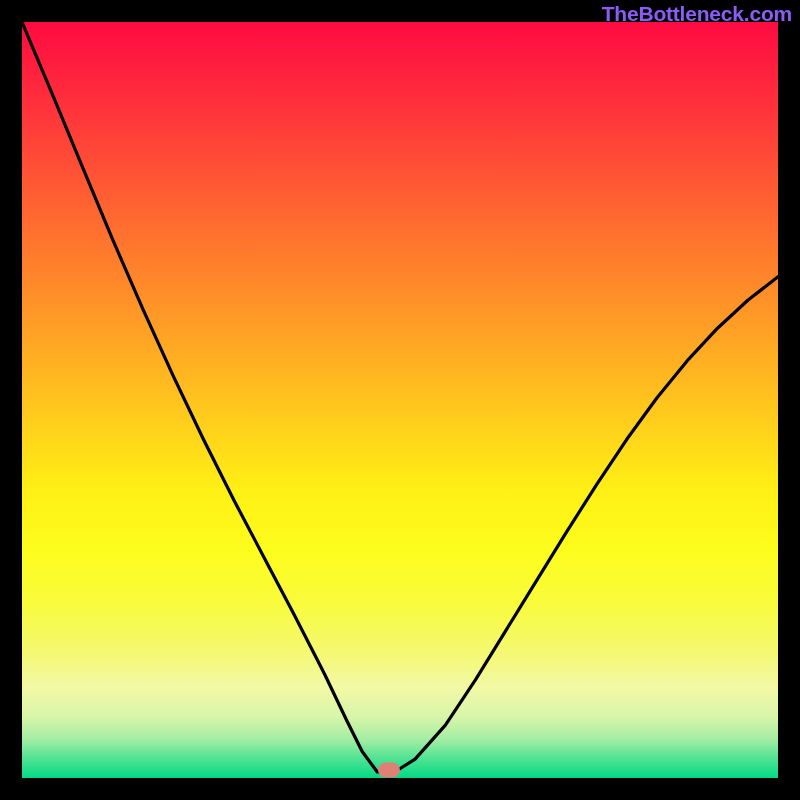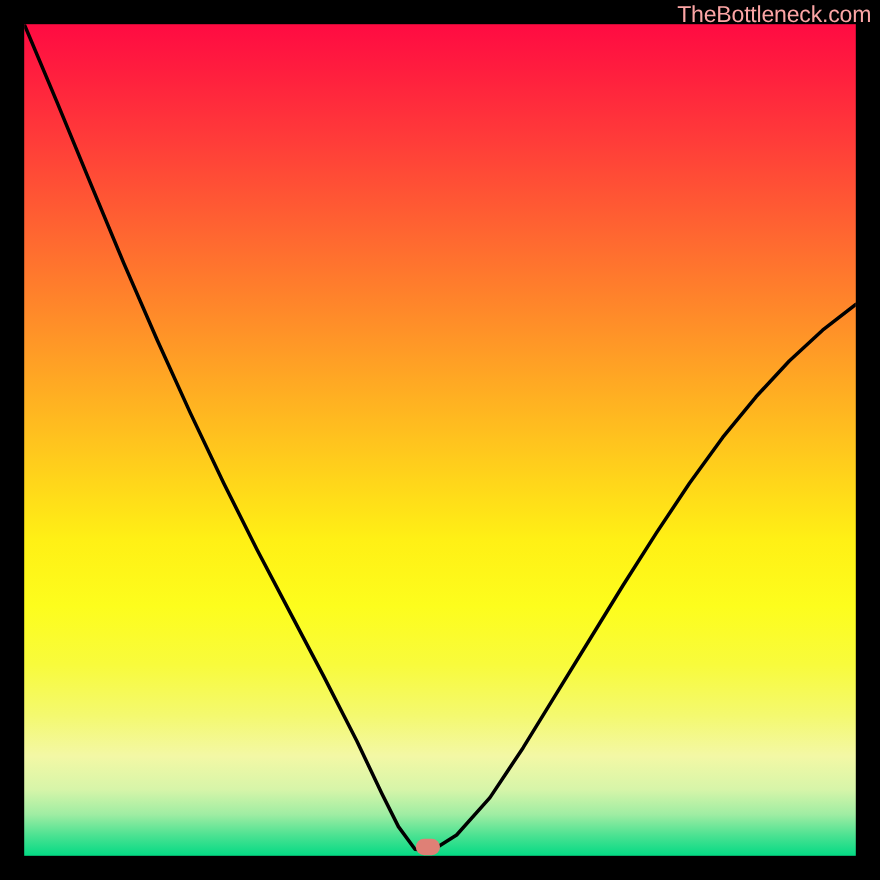--- a/index.html
+++ b/index.html
@@ -58,23 +58,23 @@
     width: 22px;
     height: 15px;
     background: #df8076;
     border-radius: 8px;
     transform: translate(-50%, -50%);
   }
   .watermark {
     position: absolute;
     top: 2px;
     right: 8px;
-    color: #fca5a5;
+    color: #8b5cf6;
     font-size: 21px;
-    font-weight: 400;
+    font-weight: 700;
     letter-spacing: -0.2px;
     text-align: center;
   }
 </style>
 </head>
 <body>
 
 <div class="frame">
   <div class="gradient"></div>
 

